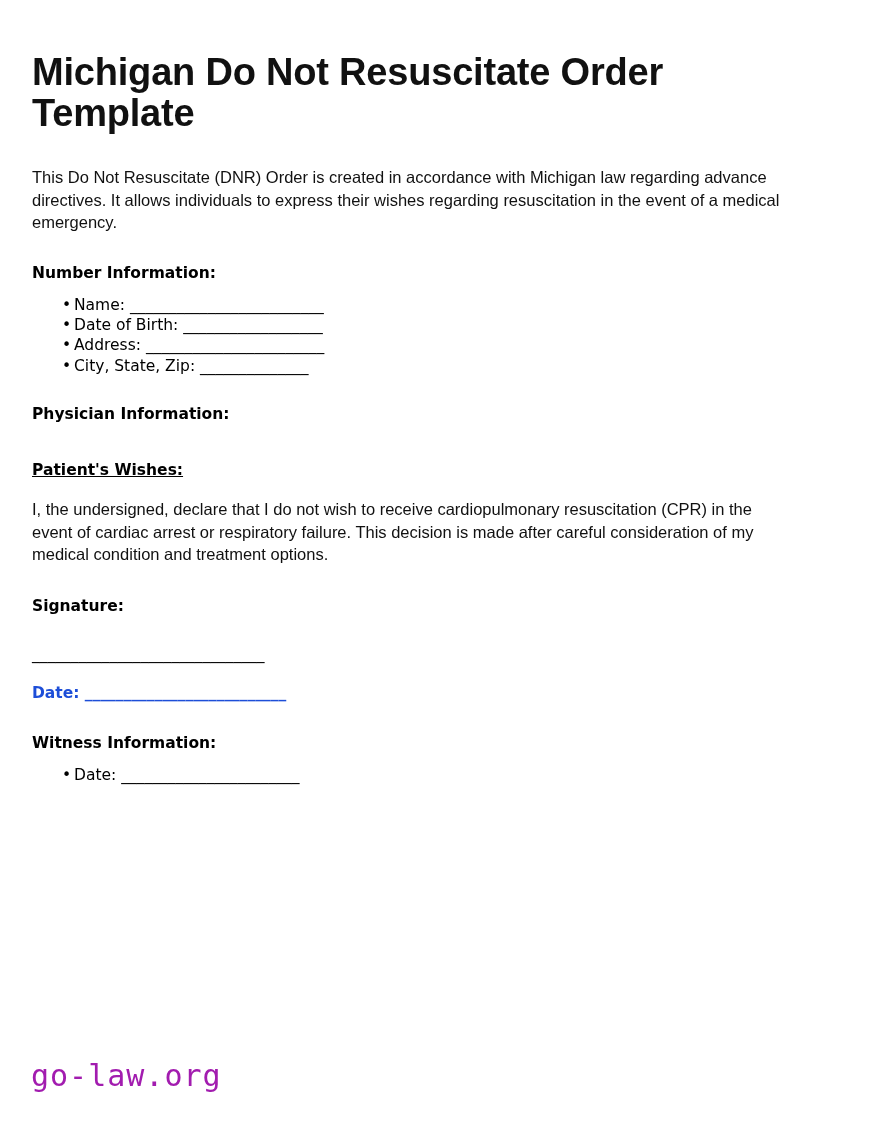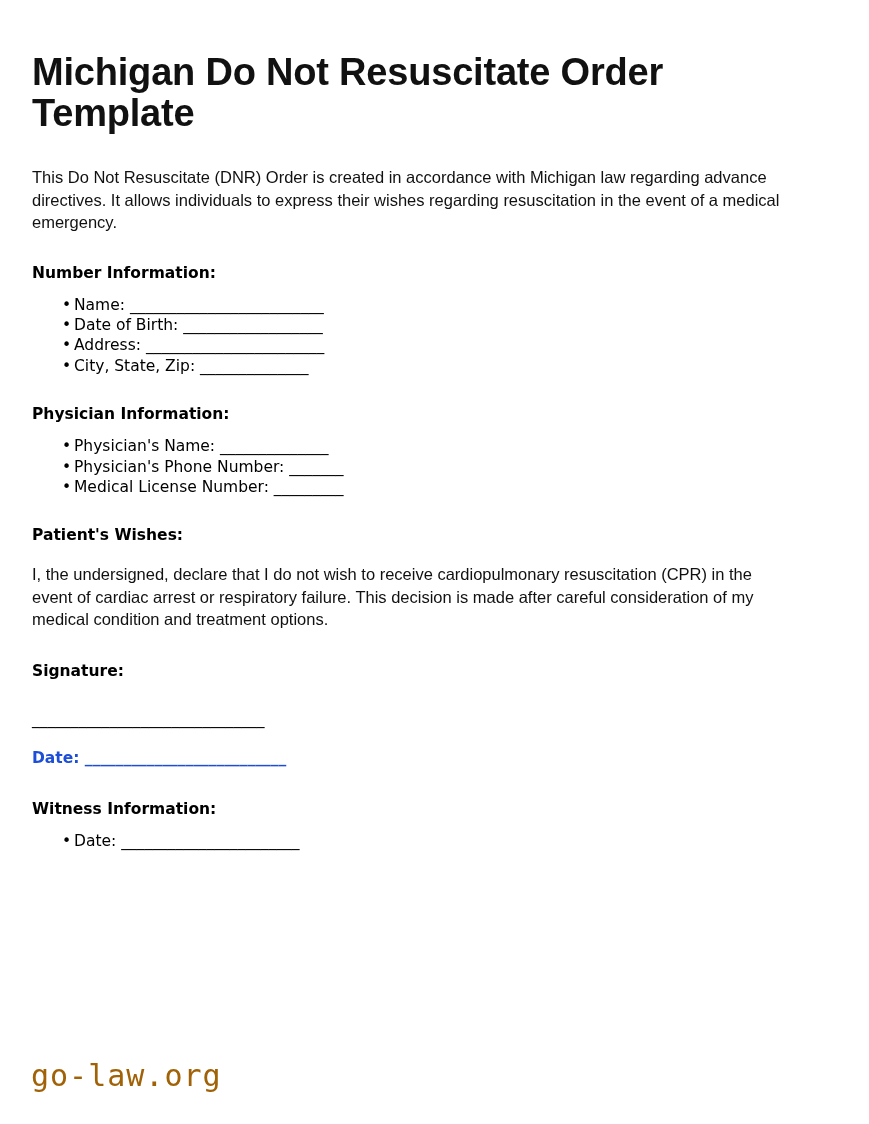--- a/index.html
+++ b/index.html
@@ -62,21 +62,21 @@
   .section-heading {
     font-family: "DejaVu Sans", sans-serif;
     font-weight: bold;
     font-size: 15.5px;
     line-height: 20px;
     color: #000000;
     margin: 0;
   }
   .h-patient   { margin-top: 29px; }
   .h-physician { margin-top: 28px; }
-  .h-wishes    { margin-top: 28px; }
+  .h-wishes    { margin-top: 36px; text-decoration: underline; }
   .h-signature { margin-top: 30px; }
   .h-witness   { margin-top: 30px; }
 
   
   ul.field-list {
     list-style: none;
     margin: 12px 0 0 0;
     padding: 0;
   }
   ul.field-list li {
@@ -122,21 +122,21 @@
 
   
   .footer-mark {
     position: absolute;
     left: 31px;
     top: 1059px;
     font-family: "DejaVu Sans Mono", monospace;
     font-size: 30px;
     line-height: 34px;
     letter-spacing: 1px;
-    color: #a16207;
+    color: #a21caf;
   }
 </style>
 </head>
 <body>
 
 <div class="page">
   <div class="content">
 
     <h1 class="doc-title">Michigan Do Not Resuscitate Order Template</h1>
 
@@ -146,25 +146,20 @@
 
     <ul class="field-list">
       <li><span>Name:</span> <span class="rule">_________________________</span></li>
       <li><span>Date of Birth:</span> <span class="rule">__________________</span></li>
       <li><span>Address:</span> <span class="rule">_______________________</span></li>
       <li><span>City, State, Zip:</span> <span class="rule">______________</span></li>
     </ul>
 
     <h2 class="section-heading h-physician">Physician Information:</h2>
 
-    <ul class="field-list">
-      <li><span>Physician's Name:</span> <span class="rule">______________</span></li>
-      <li><span>Physician's Phone Number:</span> <span class="rule">_______</span></li>
-      <li><span>Medical License Number:</span> <span class="rule">_________</span></li>
-    </ul>
 
     <h2 class="section-heading h-wishes">Patient's Wishes:</h2>
 
     <p class="para para-wishes">I, the undersigned, declare that I do not wish to receive cardiopulmonary resuscitation (CPR) in the event of cardiac arrest or respiratory failure. This decision is made after careful consideration of my medical condition and treatment options.</p>
 
     <h2 class="section-heading h-signature">Signature:</h2>
 
     <div class="sig-line">______________________________</div>
 
     <div class="date-line">

